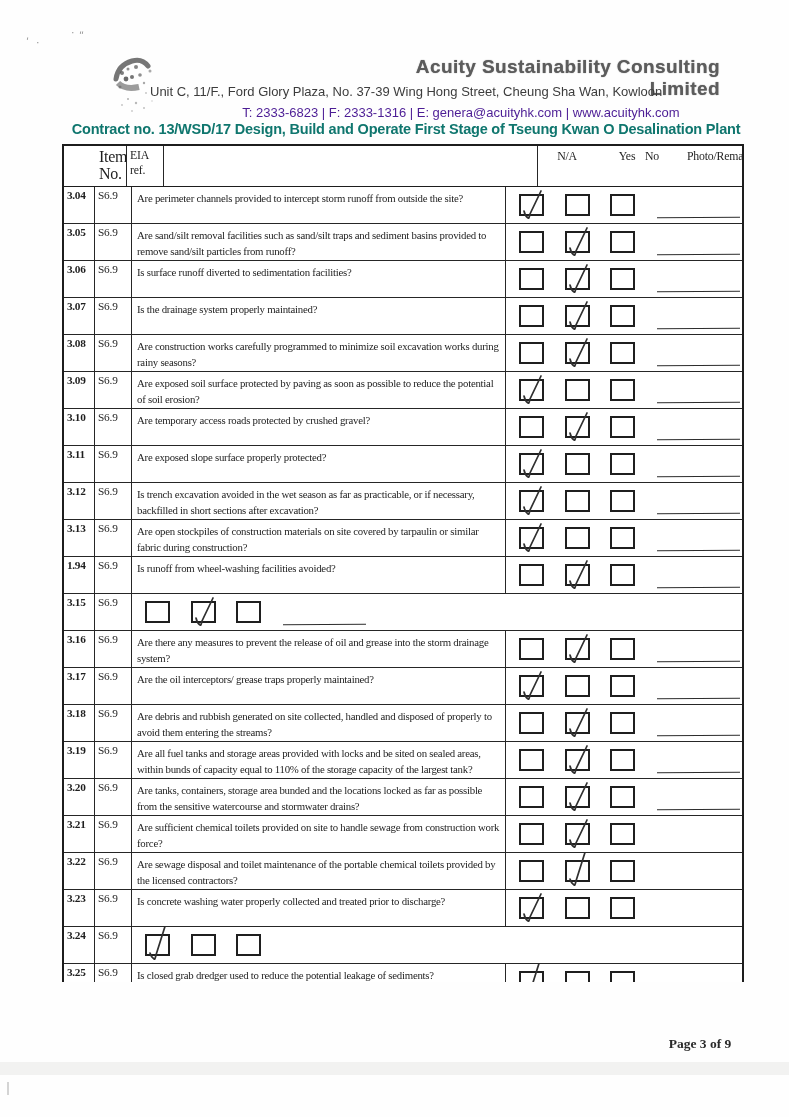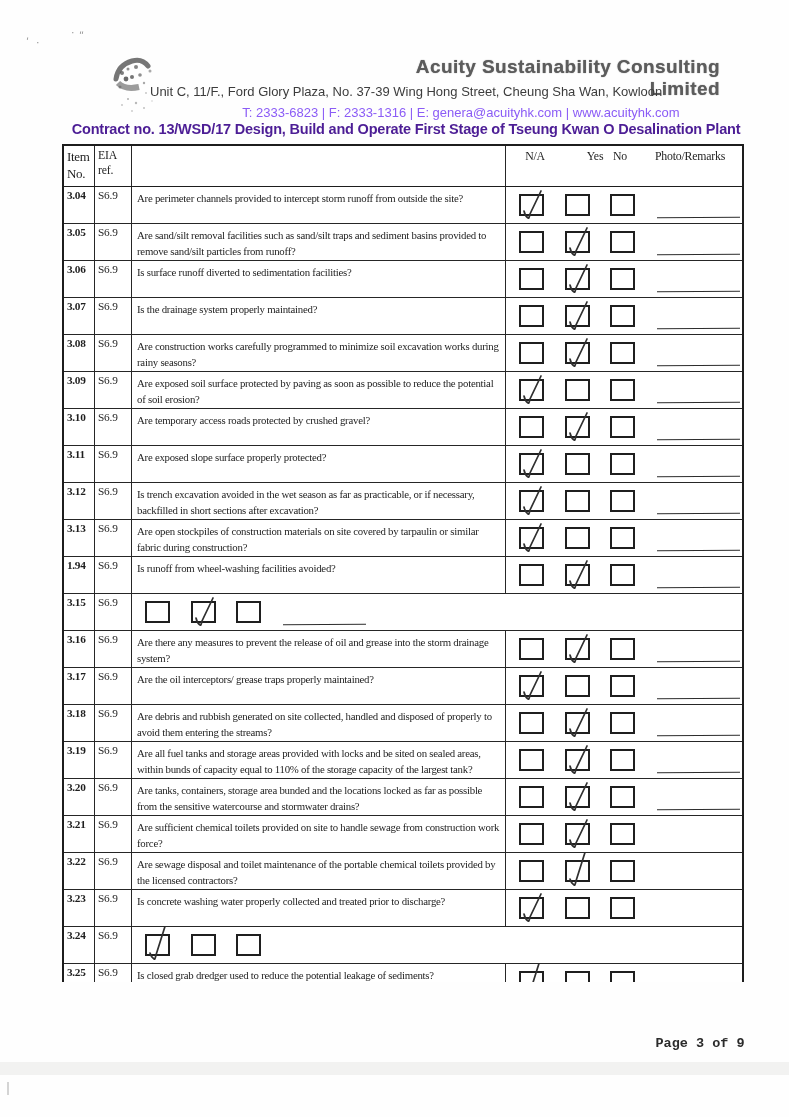--- a/index.html
+++ b/index.html
@@ -12,24 +12,24 @@
   .scan-tick-bottom{position:absolute;left:7px;top:1082px;width:2px;height:13px;background:#bdbdbd;opacity:.65;}
 
   
   .logo{position:absolute;left:108px;top:53px;}
   .header-company{position:absolute;left:340px;top:56px;width:380px;text-align:right;
     font-family:"Liberation Sans",sans-serif;font-weight:700;font-size:19px;color:#5c5c5c;
     letter-spacing:.4px;text-shadow:0 0 1px rgba(95,95,95,.85);}
   .header-address{position:absolute;left:150px;top:84px;width:610px;text-align:left;
     font-family:"Liberation Sans",sans-serif;font-size:13px;color:#3c3c3c;}
   .header-contact{position:absolute;left:156px;top:105px;width:610px;text-align:center;
-    font-family:"Liberation Sans",sans-serif;font-size:13px;color:#8b5cf6;}
+    font-family:"Liberation Sans",sans-serif;font-size:13px;color:#4c1d95;}
 
   .doc-title{position:absolute;left:60px;top:121px;width:692px;text-align:center;
-    font-family:"Liberation Sans",sans-serif;font-weight:700;font-size:14.5px;color:#4c1d95;
+    font-family:"Liberation Sans",sans-serif;font-weight:700;font-size:14.5px;color:#0f766e;
     letter-spacing:-0.2px;}
 
   
   .sheet{position:absolute;left:62px;top:144px;width:682px;height:838px;box-sizing:border-box;
     border:2px solid #1d1d1d;border-bottom:none;overflow:hidden;background:#fff;}
   .trow{display:flex;height:37px;box-sizing:border-box;border-bottom:1.5px solid #262626;}
   .trow.thead{height:41px;border-bottom:1.8px solid #1d1d1d;}
   .cell{box-sizing:border-box;overflow:hidden;}
   .c-item{width:31px;border-right:1.4px solid #262626;padding:2px 1px 0 3px;
     font-size:11.3px;font-weight:600;letter-spacing:-0.3px;}
@@ -50,21 +50,21 @@
     border:2px solid #1f1f1f;background:#fff;}
   .cb-na{left:13px;}
   .cb-yes{left:59px;}
   .cb-no{left:104px;}
   .tick{position:absolute;left:-8px;top:-21px;width:38px;height:46px;overflow:visible;}
   .tick path{fill:none;stroke:#2f2f2f;stroke-width:1.7;stroke-linecap:round;}
   .remark-line{position:absolute;left:151px;width:83px;bottom:5px;height:0;
     border-bottom:1.5px solid #2d2d2d;transform:rotate(-0.5deg);}
 
   .page-num{position:absolute;left:650px;top:1036px;width:100px;text-align:center;
-    font-family:Liberation Mono, monospace;font-weight:700;font-size:13.5px;color:#2b2b2b;}
+    font-family:Liberation Serif, serif;font-weight:700;font-size:13.5px;color:#2b2b2b;}
 </style>
 </head>
 <body>
 
 <div class="page">
 
   <span class="artifact" style="left:26px;top:36px;">ʹ&nbsp;&nbsp;·</span>
   <span class="artifact" style="left:70px;top:30px;">˙&nbsp;ʺ</span>
 
   <div class="logo">
@@ -91,21 +91,21 @@
   </div>
 
   <div class="header-company">Acuity Sustainability Consulting Limited</div>
   <div class="header-address">Unit C, 11/F., Ford Glory Plaza, No. 37-39 Wing Hong Street, Cheung Sha Wan, Kowloon</div>
   <div class="header-contact">T: 2333-6823 | F: 2333-1316 | E: genera@acuityhk.com | www.acuityhk.com</div>
 
   <div class="doc-title">Contract no.  13/WSD/17 Design, Build and Operate First Stage of Tseung Kwan O Desalination Plant</div>
 
   <div class="sheet">
     <div class="trow thead">
-      <div class="cell c-item hdr-2line" style="font-weight:400;font-size:13px;">
+      <div class="cell c-item hdr-2line" style="font-weight:400;font-size:16px;margin-left:32px;">
         <div>Item</div>
         <div>No.</div>
       </div>
       <div class="cell c-ref" style="font-size:11.8px;">EIA ref.</div>
       <div class="cell c-q"></div>
       <div class="cell c-checks">
         <span class="h-lbl h-na">N/A</span>
         <span class="h-lbl h-yes">Yes</span>
         <span class="h-lbl h-no">No</span>
         <span class="h-lbl h-pr">Photo/Remarks</span>

